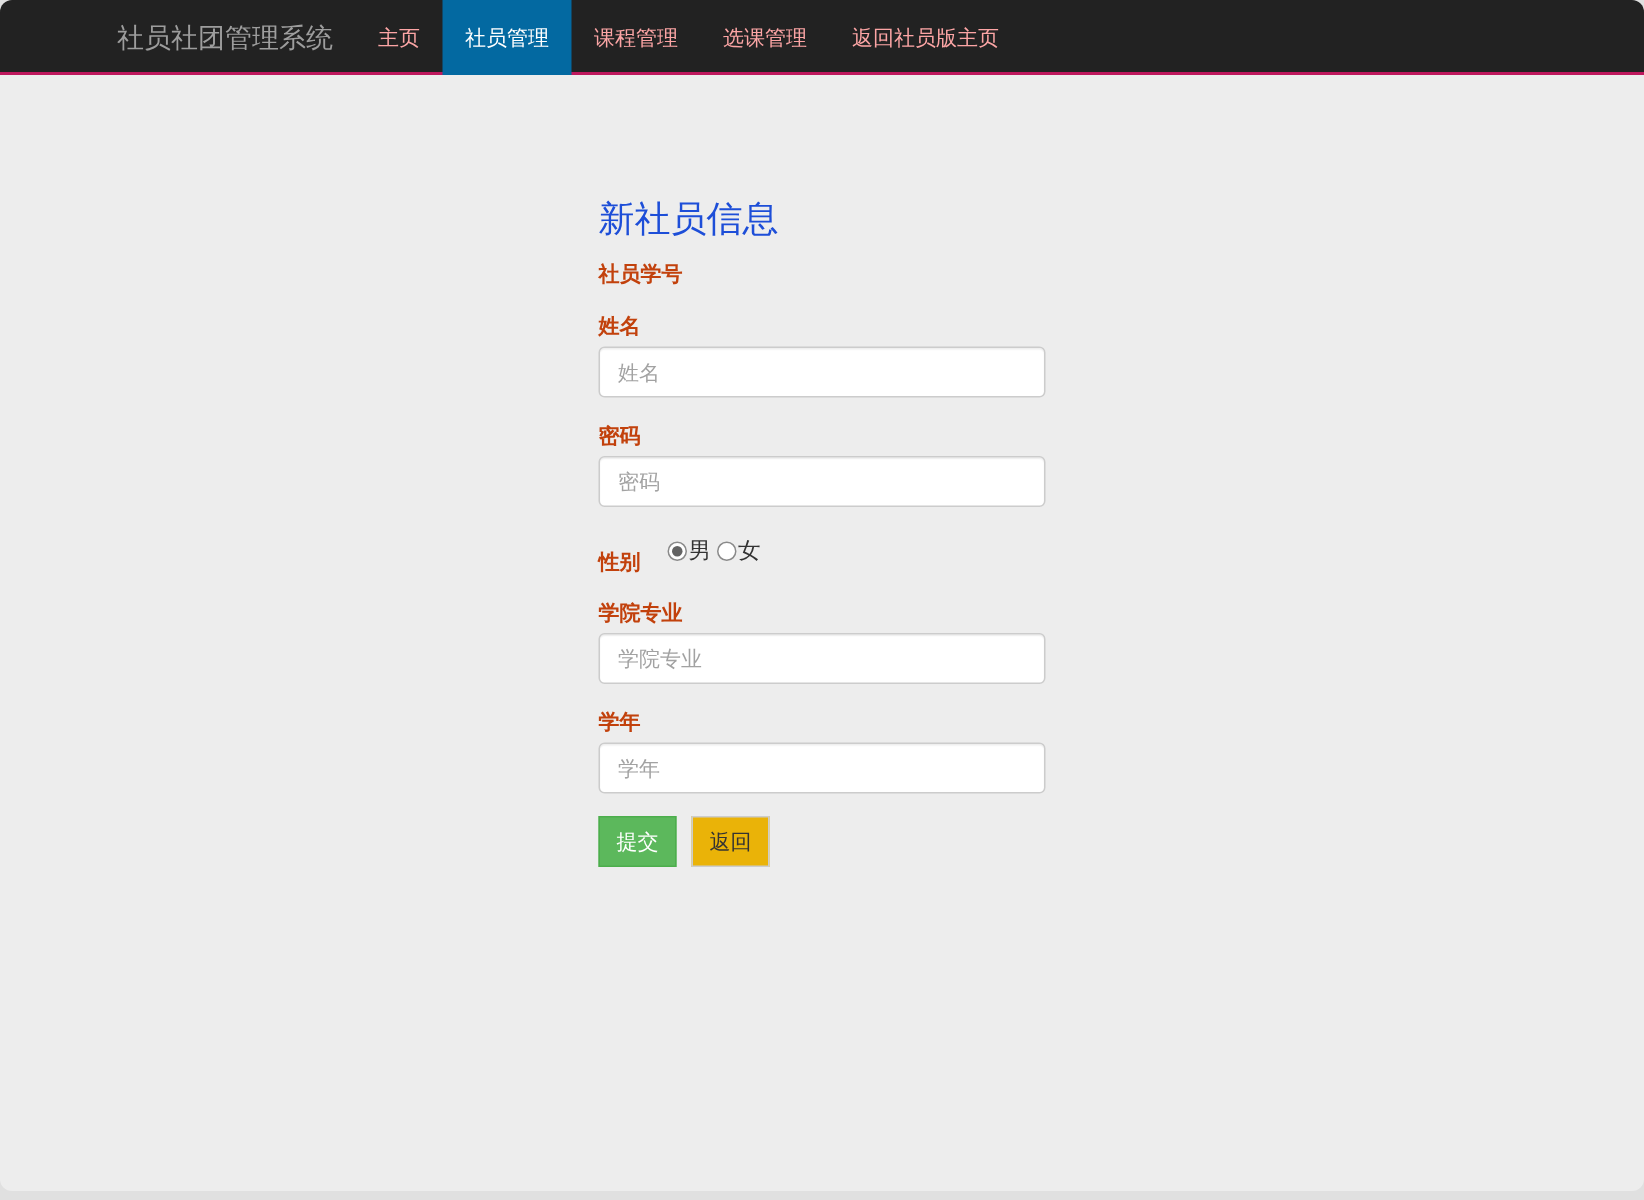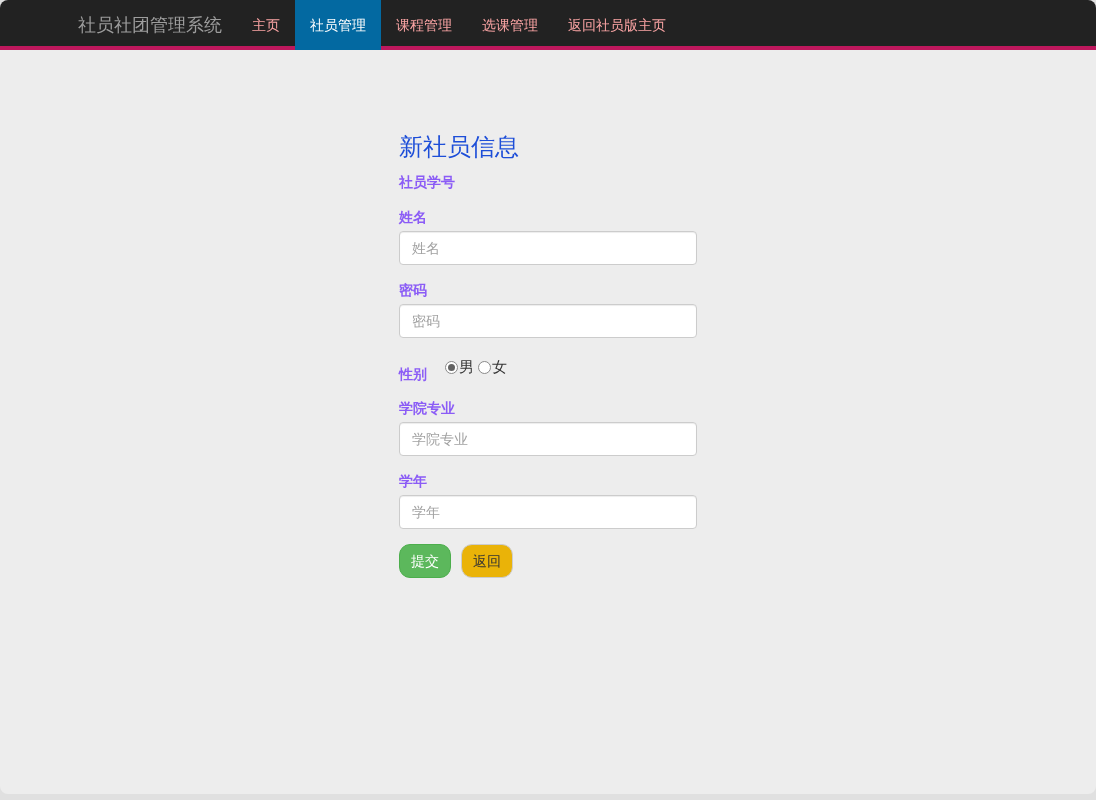--- a/index.html
+++ b/index.html
@@ -17,21 +17,21 @@
     height: 794px;
     background: #ededed;
     border-radius: 8px;
     overflow: hidden;
   }
 
   
   .navbar {
     height: 50px;
     background: #222222;
-    border-bottom: 4px solid #be185d;
+    border-bottom: 2px solid #be185d;
   }
   .nav-container {
     width: 970px;
     margin: 0 auto;
     display: flex;
     align-items: stretch;
     height: 50px;
   }
   .brand {
     display: block;
@@ -76,21 +76,21 @@
     line-height: 1.4;
     color: #1d4ed8;
   }
   .form-group { margin-bottom: 15px; }
   .form-group > label {
     display: block;
     font-size: 14px;
     font-weight: bold;
     line-height: 20px;
     margin: 0 0 4px 0;
-    color: #8b5cf6;
+    color: #c2410c;
   }
   .form-control {
     display: block;
     width: 100%;
     height: 34px;
     padding: 6px 12px;
     font-size: 14px;
     line-height: 20px;
     color: #555;
     background: #ffffff;
@@ -144,21 +144,21 @@
     background: #636363;
   }
 
   
   .btn-row { display: flex; gap: 10px; }
   .btn {
     height: 34px;
     padding: 6px 11px;
     font-size: 14px;
     line-height: 20px;
-    border-radius: 11px;
+    border-radius: 0;
     cursor: pointer;
     font-family: "Liberation Sans", sans-serif;
     white-space: nowrap;
   }
   .btn-submit {
     background: #5cb85c;
     border: 1px solid #4cae4c;
     color: #ffffff;
   }
   .btn-back {

